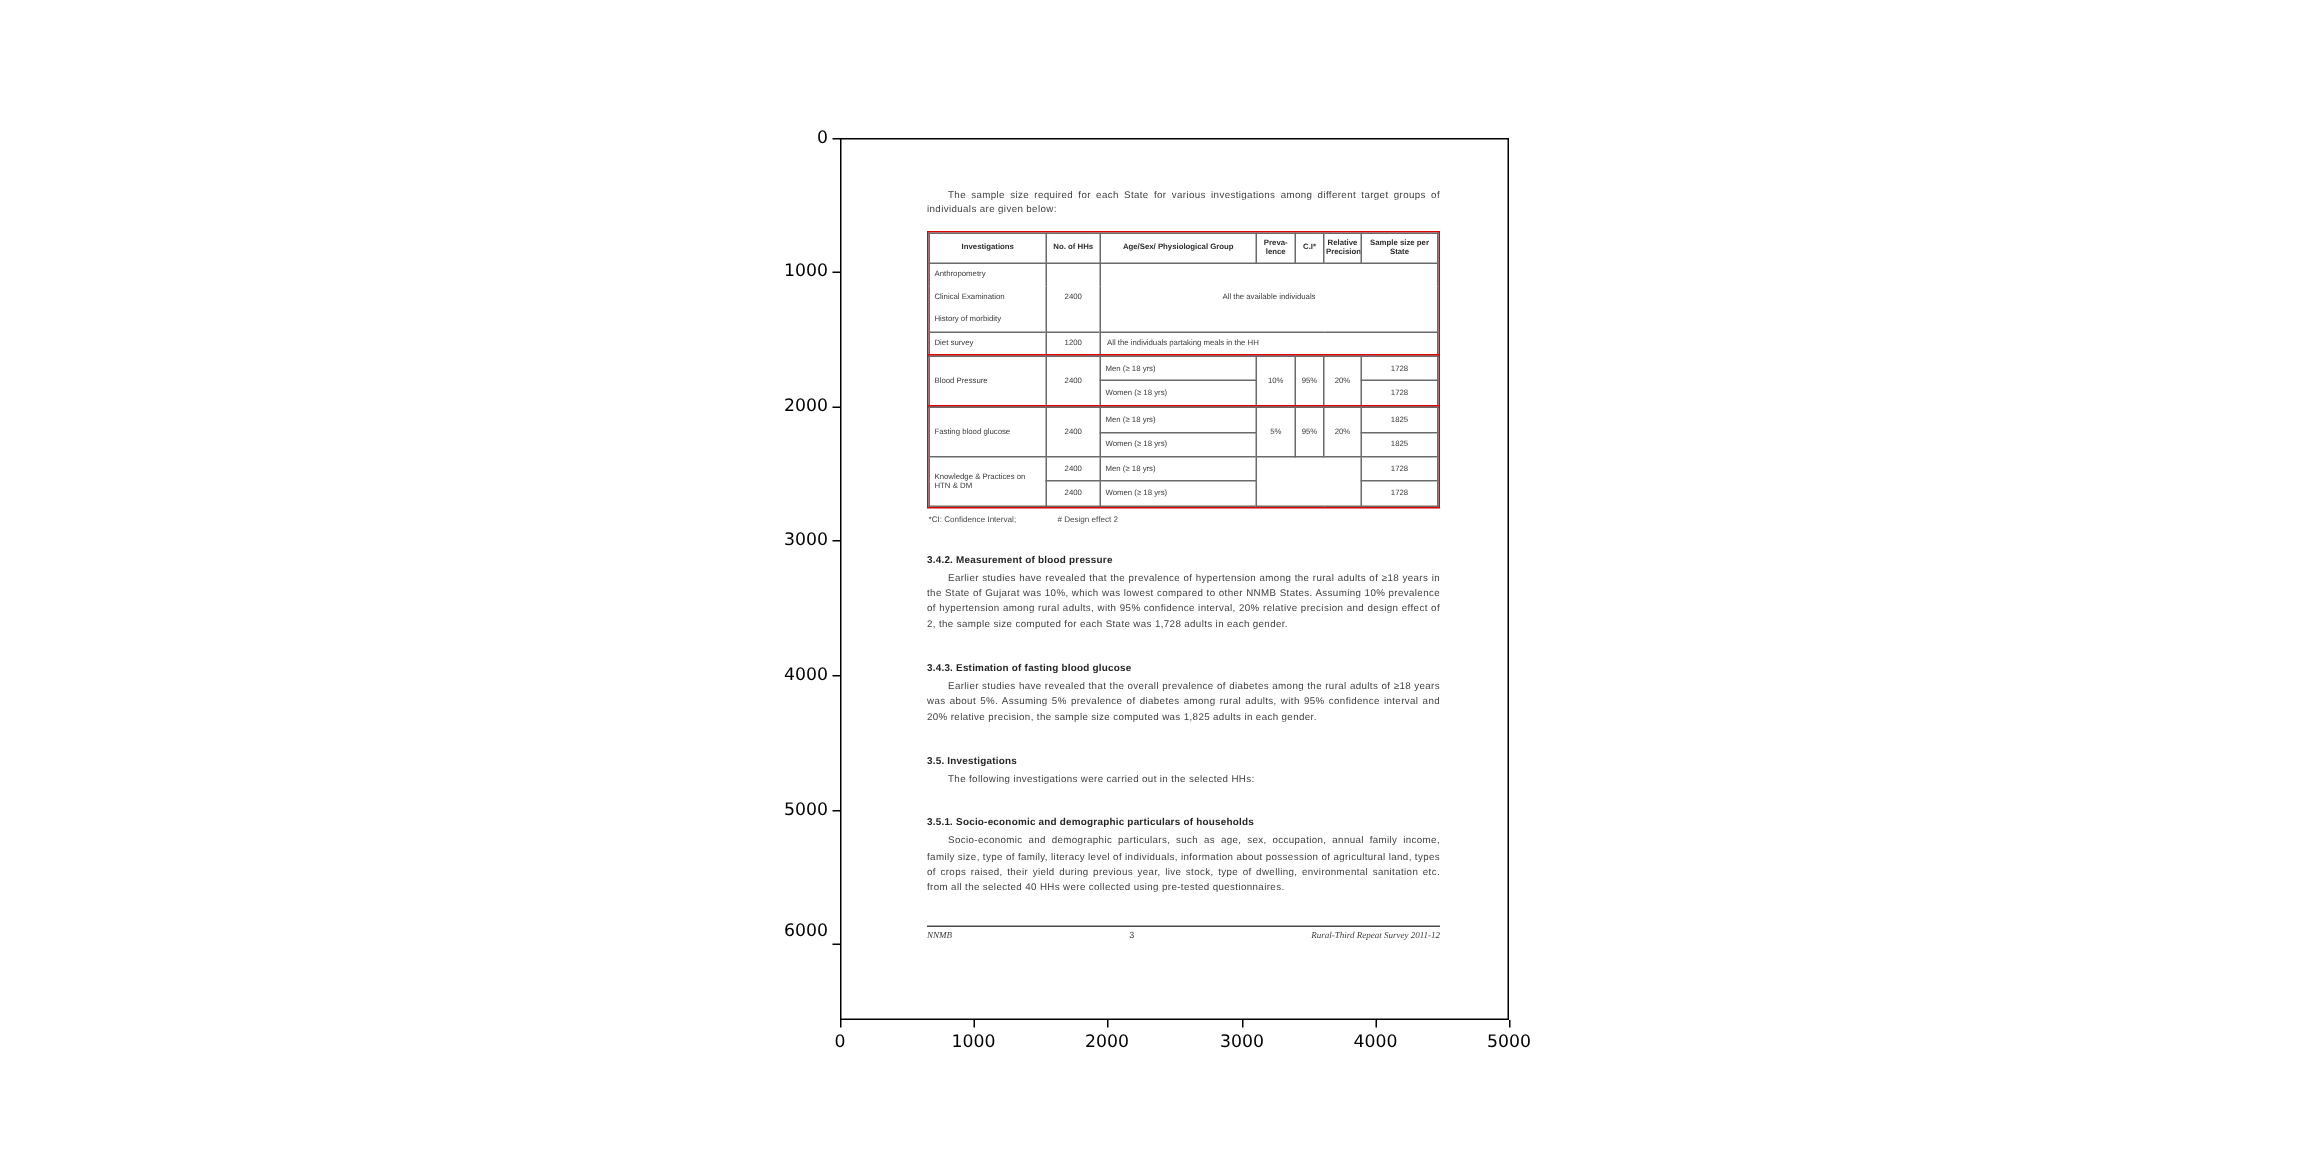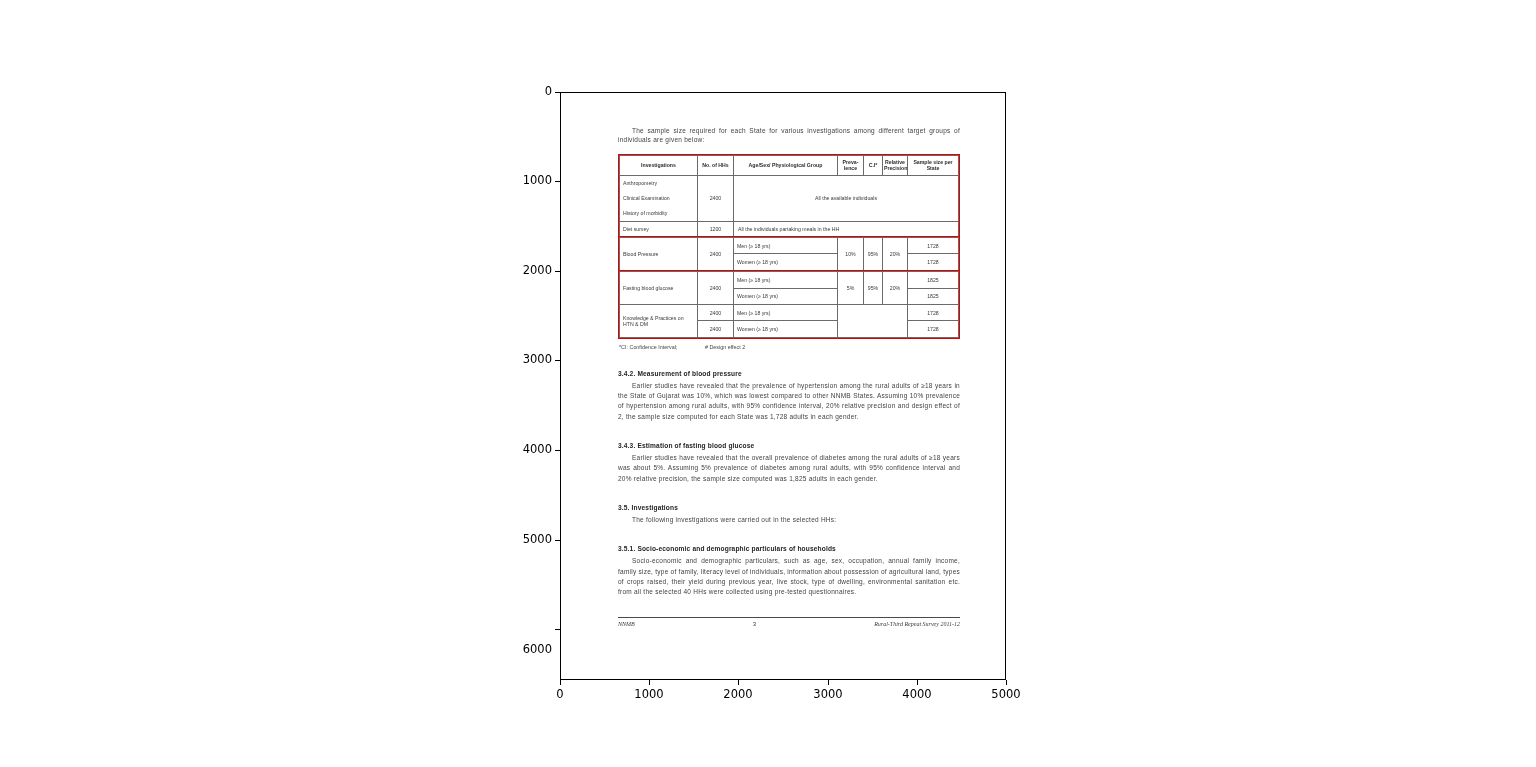--- a/index.html
+++ b/index.html
@@ -108,21 +108,21 @@
   <div class="ytick-mark" style="top:450px"></div>
   <div class="ytick-mark" style="top:540px"></div>
   <div class="ytick-mark" style="top:629px"></div>
 
   <span class="ytick-label" style="top:92px">0</span>
   <span class="ytick-label" style="top:181px">1000</span>
   <span class="ytick-label" style="top:271px">2000</span>
   <span class="ytick-label" style="top:360px">3000</span>
   <span class="ytick-label" style="top:450px">4000</span>
   <span class="ytick-label" style="top:540px">5000</span>
-  <span class="ytick-label" style="top:650px">6000</span>
+  <span class="ytick-label" style="top:621px">6000</span>
 
   <div class="xtick-mark" style="left:560px"></div>
   <div class="xtick-mark" style="left:649px"></div>
   <div class="xtick-mark" style="left:738px"></div>
   <div class="xtick-mark" style="left:828px"></div>
   <div class="xtick-mark" style="left:917px"></div>
   <div class="xtick-mark" style="left:1006px"></div>
 
   <span class="xtick-label" style="left:560px">0</span>
   <span class="xtick-label" style="left:649px">1000</span>

